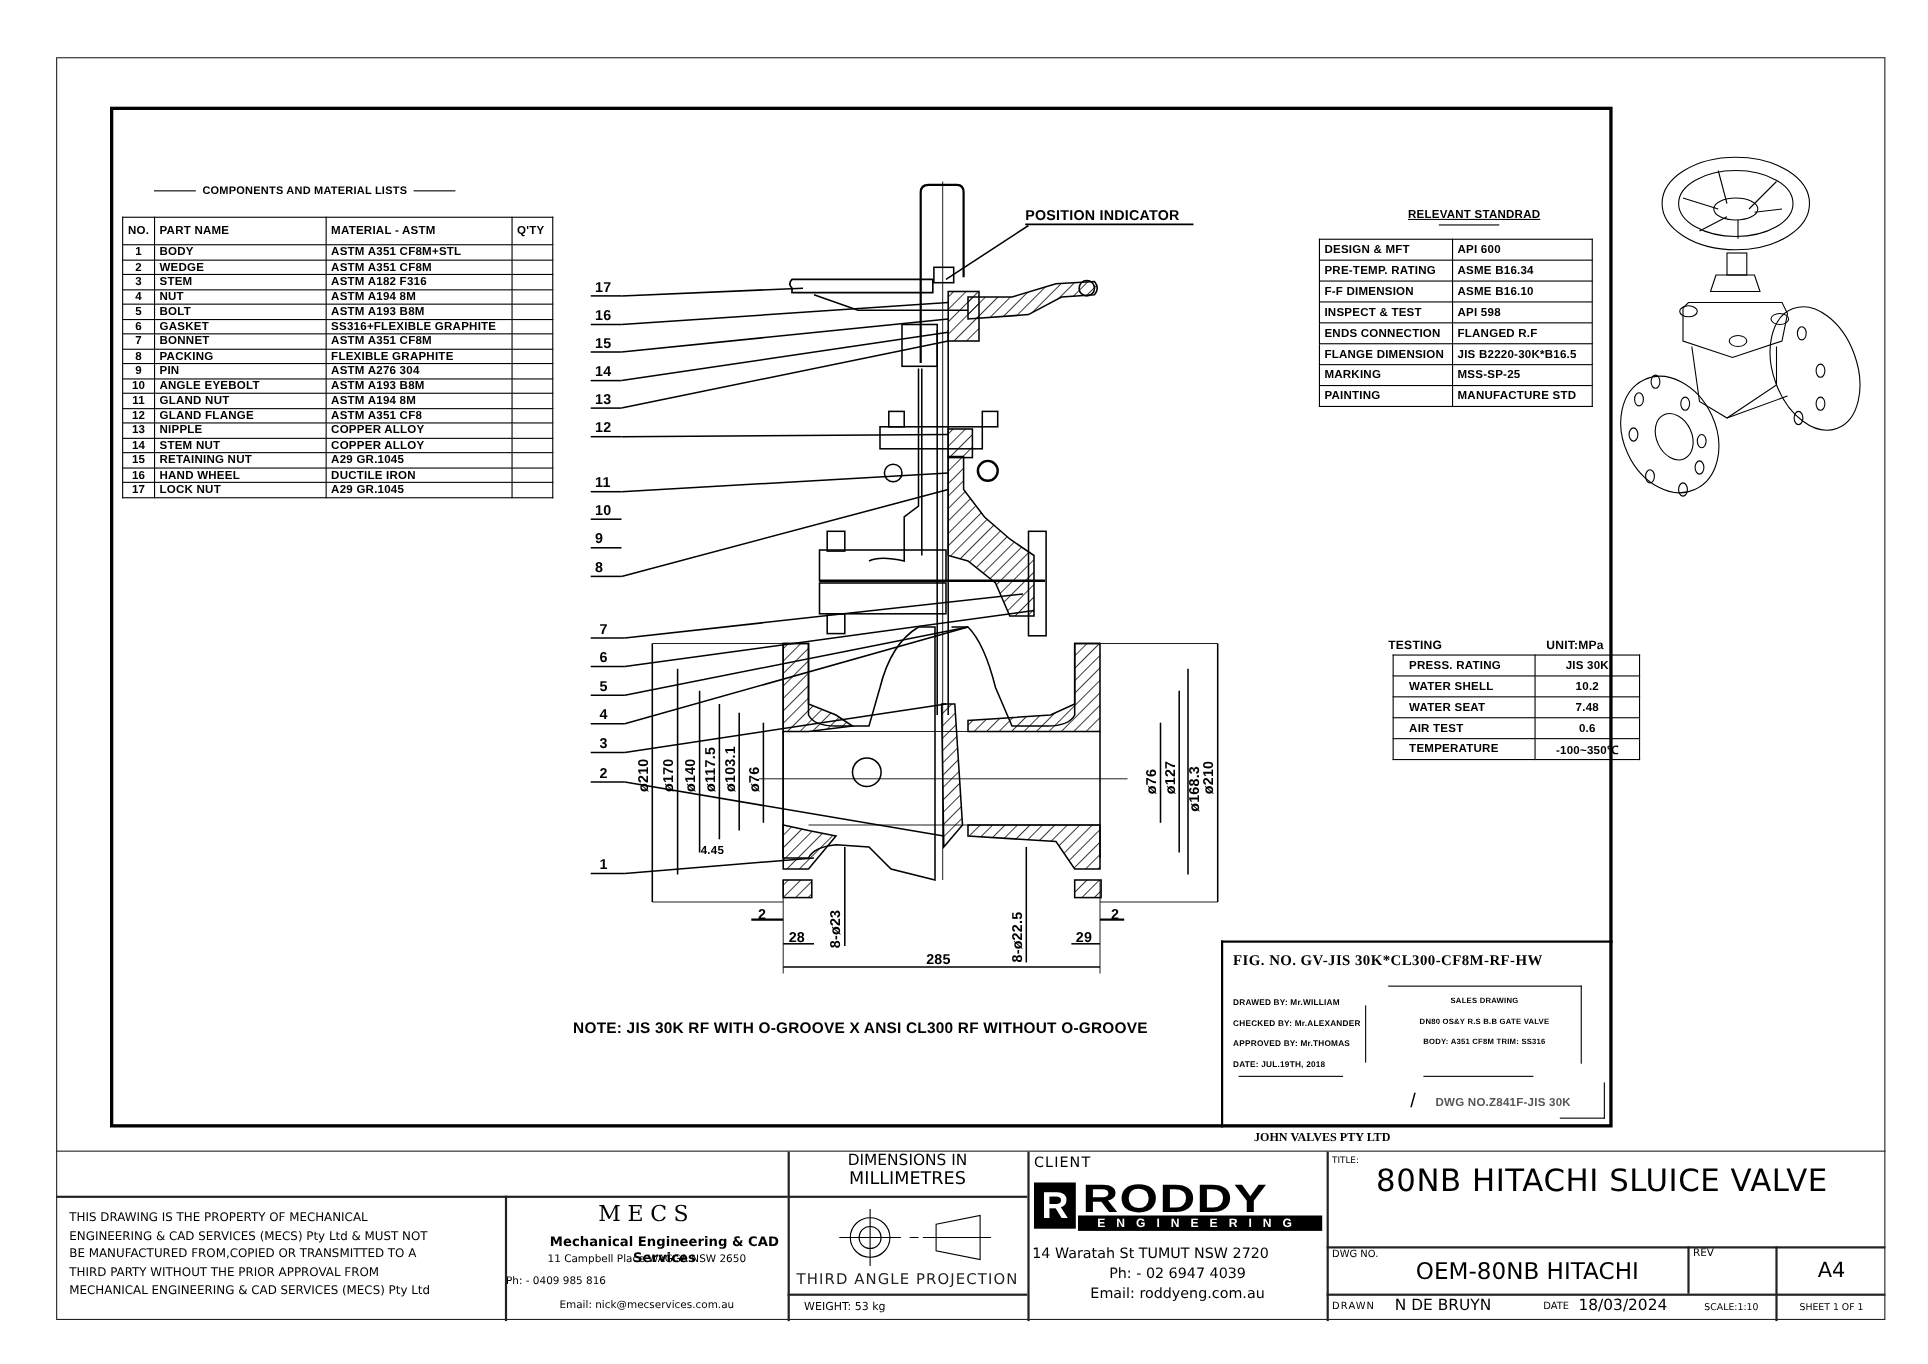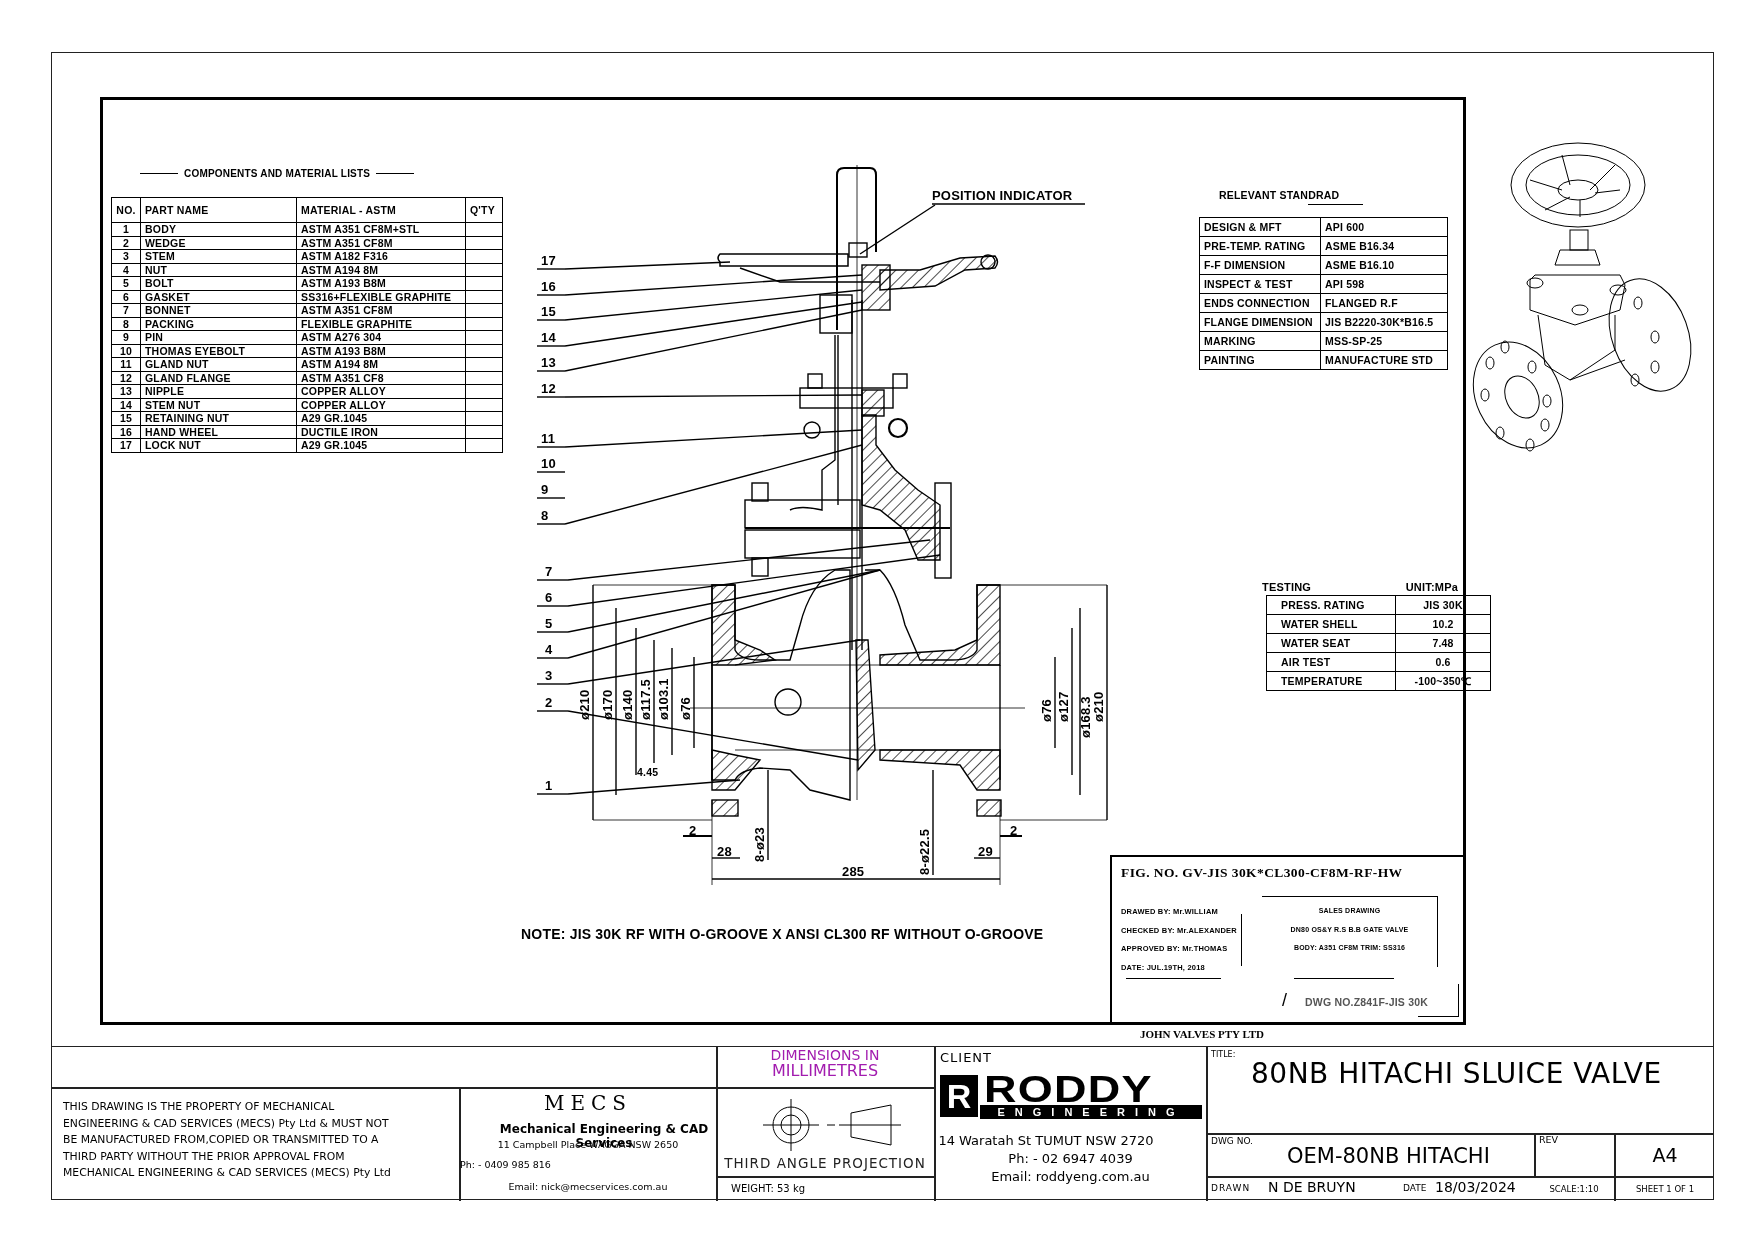--- a/index.html
+++ b/index.html
@@ -12,21 +12,21 @@
   .comp-title { left:140px; top:168px; font-size:10px; display:flex; align-items:center; gap:6px; }
   .comp-title .dash { display:inline-block; width:38px; border-top:1.3px solid #000; }
   table.comp { position:absolute; left:111px; top:197px; border-collapse:collapse; font-size:10.5px; }
   table.comp td, table.comp th { border:1.2px solid #000; padding:0 4px; height:12.5px; line-height:12px; font-weight:bold; text-align:left; white-space:nowrap; }
   table.comp th { height:24px; font-size:10.5px; }
   table.comp .c-no { width:20px; text-align:center; }
   table.comp .c-name { width:147px; }
   table.comp .c-mat { width:160px; }
   table.comp .c-qty { width:28px; }
   
-  .std-title { left:1219px; top:189px; font-size:10.5px; }
+  .std-title { left:1280px; top:189px; font-size:10.5px;text-decoration:underline; }
   .std-title-line { left:1308px; top:204px; width:55px; border-top:1.3px solid #000; }
   table.std { position:absolute; left:1199px; top:217px; border-collapse:collapse; font-size:10.5px; }
   table.std td { border:1.3px solid #000; padding:0 4px; height:18px; font-weight:bold; white-space:nowrap; }
   table.std td:first-child { width:112px; }
   table.std td:last-child { width:118px; }
   
   .test-title { left:1262px; top:581px; width:196px; font-size:11px; display:flex; justify-content:space-between; }
   table.test { position:absolute; left:1266px; top:595px; border-collapse:collapse; font-size:10.5px; }
   table.test td { border:1.3px solid #000; padding:0 14px; height:18px; font-weight:bold; white-space:nowrap; }
   table.test td:first-child { width:100px; }
@@ -112,21 +112,21 @@
         <td class="c-qty"></td>
       </tr>
       <tr>
         <td class="c-no">9</td>
         <td class="c-name">PIN</td>
         <td class="c-mat">ASTM A276 304</td>
         <td class="c-qty"></td>
       </tr>
       <tr>
         <td class="c-no">10</td>
-        <td class="c-name">THOMAS EYEBOLT</td>
+        <td class="c-name">ANGLE EYEBOLT</td>
         <td class="c-mat">ASTM A193 B8M</td>
         <td class="c-qty"></td>
       </tr>
       <tr>
         <td class="c-no">11</td>
         <td class="c-name">GLAND NUT</td>
         <td class="c-mat">ASTM A194 8M</td>
         <td class="c-qty"></td>
       </tr>
       <tr>
@@ -484,21 +484,21 @@
       <div>THIRD PARTY WITHOUT THE PRIOR APPROVAL FROM</div>
       <div>MECHANICAL ENGINEERING &amp; CAD SERVICES (MECS) Pty Ltd</div>
     </div>
 
   <div class="tbtext" style="left:409px;top:44px;width:256px;text-align:center;font-size:20px;letter-spacing:6px;font-family:'DejaVu Serif',serif;">MECS</div>
   <div class="tbtext" style="left:409px;top:75px;width:256px;text-align:center;font-size:12px;font-weight:bold;padding-left:16px;">Mechanical Engineering &amp; CAD Services</div>
   <div class="tbtext" style="left:409px;top:92px;width:256px;text-align:center;font-size:9.5px;">11 Campbell Place WAGGA NSW 2650</div>
   <div class="tbtext" style="left:409px;top:112px;width:208px;font-size:9.5px;">Ph: - 0409 985 816</div>
   <div class="tbtext" style="left:409px;top:134px;width:256px;text-align:center;font-size:9.5px;">Email: nick@mecservices.com.au</div>
 
-  <div class="tbtext" style="left:665px;top:0;width:218px;text-align:center;font-size:14px;line-height:16px;color:#a21caf;">
+  <div class="tbtext" style="left:665px;top:0;width:218px;text-align:center;font-size:14px;line-height:16px;color:#000000;">
     <div>DIMENSIONS IN</div>
     <div style="font-size:16px;">MILLIMETRES</div>
   </div>
   <svg style="position:absolute;left:700px;top:48px;" width="160" height="60">
     <g stroke="#000" fill="none" stroke-width="1">
       <circle cx="40" cy="30" r="18"></circle>
         <circle cx="40" cy="30" r="10"></circle>
       <line x1="12" y1="30" x2="68" y2="30"></line>
         <line x1="40" y1="4" x2="40" y2="56"></line>
       <line x1="76" y1="30" x2="84" y2="30"></line>

